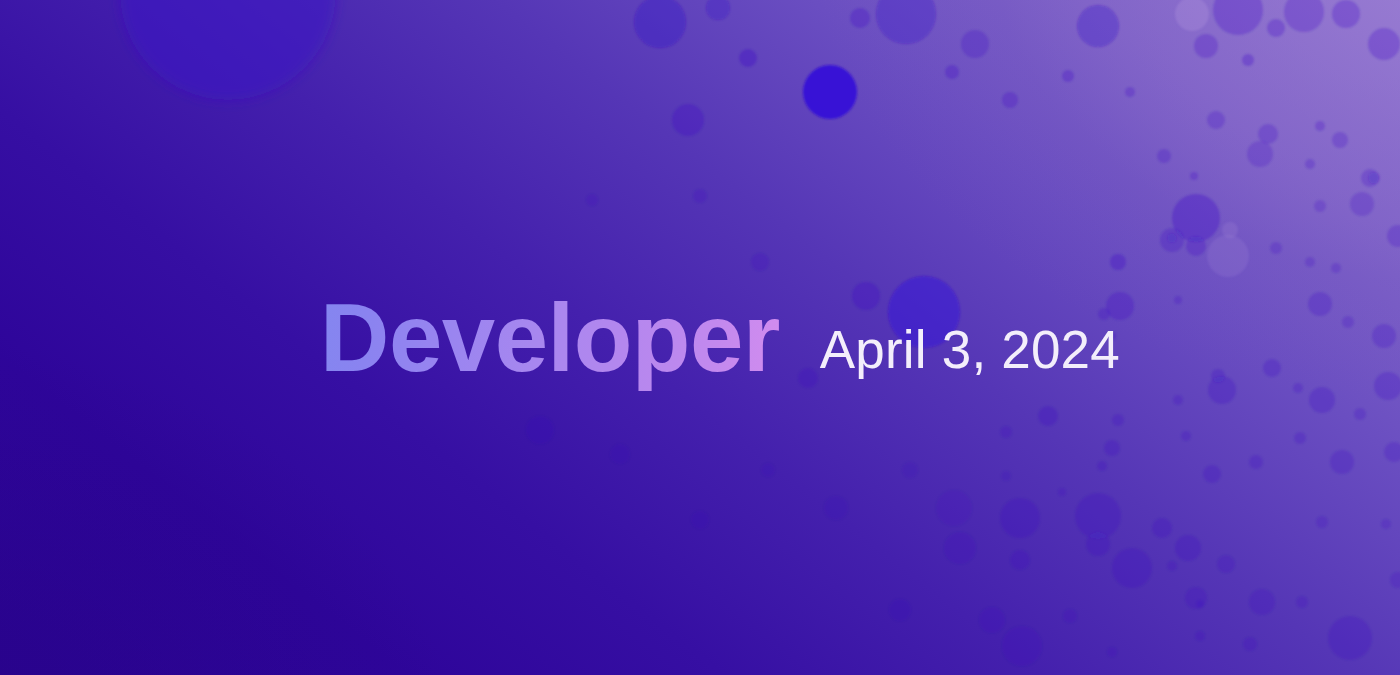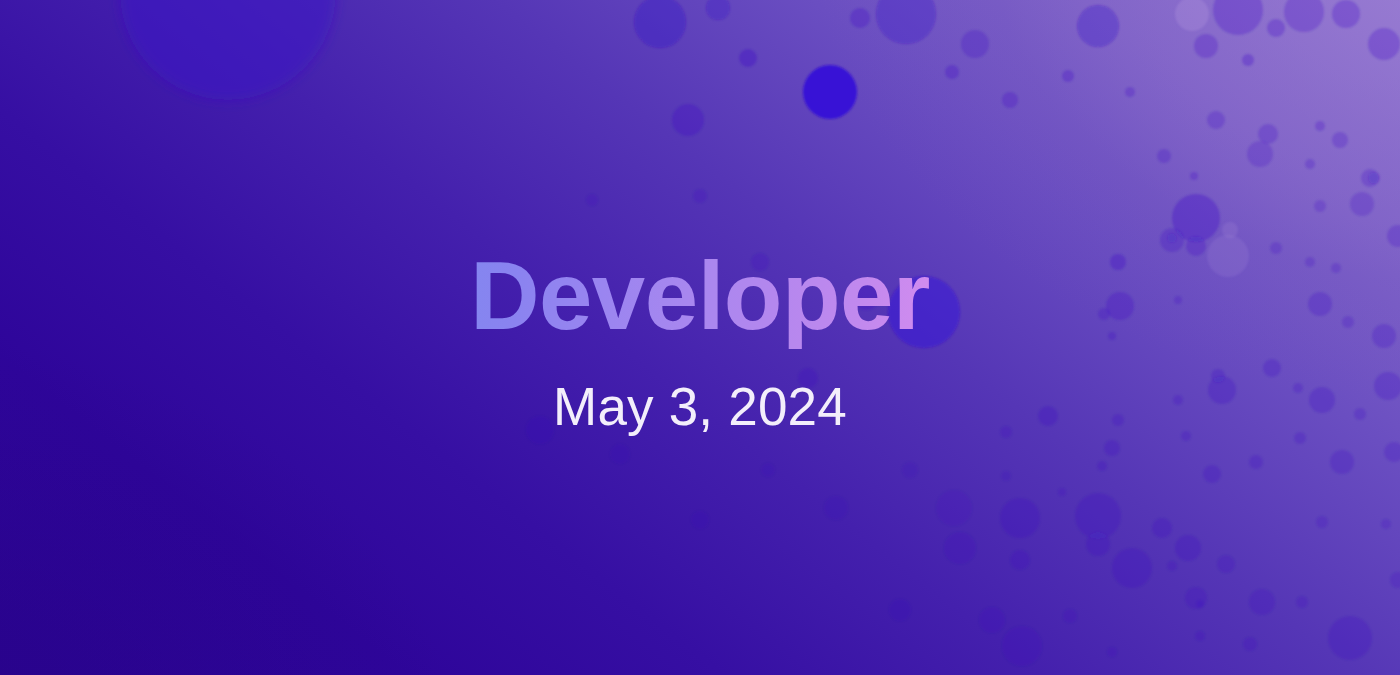--- a/index.html
+++ b/index.html
@@ -55,21 +55,20 @@
     pointer-events: none;
   }
 
   .bubble-layer svg { display: block; width: 1400px; height: 675px; }
 
   .content {
     position: absolute;
     inset: 0;
     z-index: 3;
     display: flex;
-    flex-direction: column;
     align-items: center;
     justify-content: center;
     text-align: center;
   }
 
   .title {
     font-size: 96px;
     font-weight: 700;
     line-height: 1.18;
     letter-spacing: -0.5px;
@@ -232,16 +231,16 @@
           <circle cx="954" cy="508" r="18" fill="#3a12c9" opacity="0.13"></circle>
           <circle cx="1006" cy="476" r="5" fill="#3a12c9" opacity="0.14"></circle>
         </g>
     </svg>
   </div>
 
   <div class="content">
     <h1 class="title">
       <span class="line">Developer</span>
     </h1>
-    <div class="date">May 3, 2024</div>
+    <div class="date">April 3, 2024</div>
   </div>
 
 </div>
 
 </body></html>

